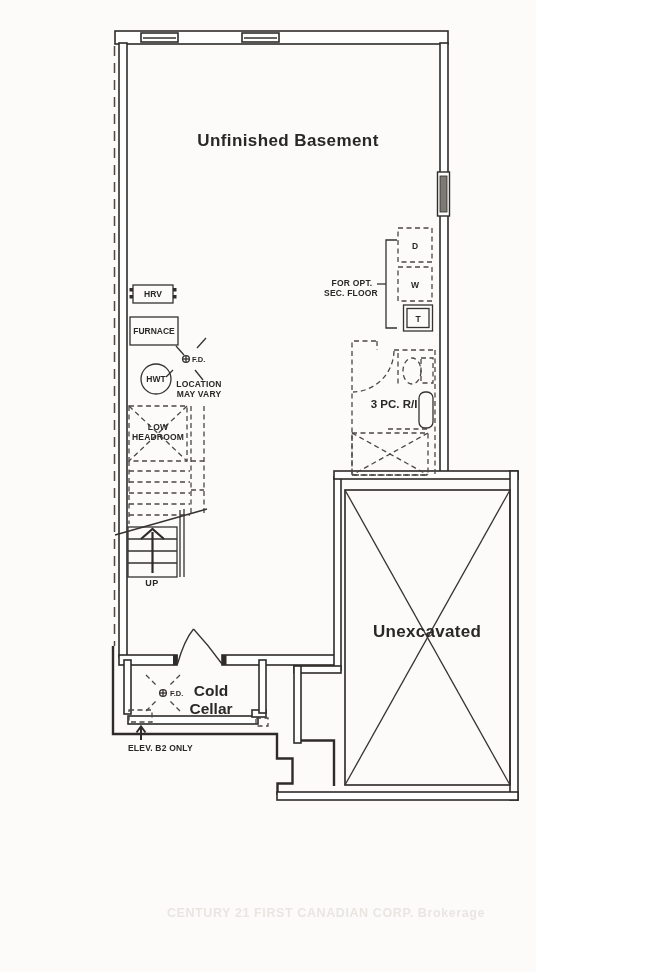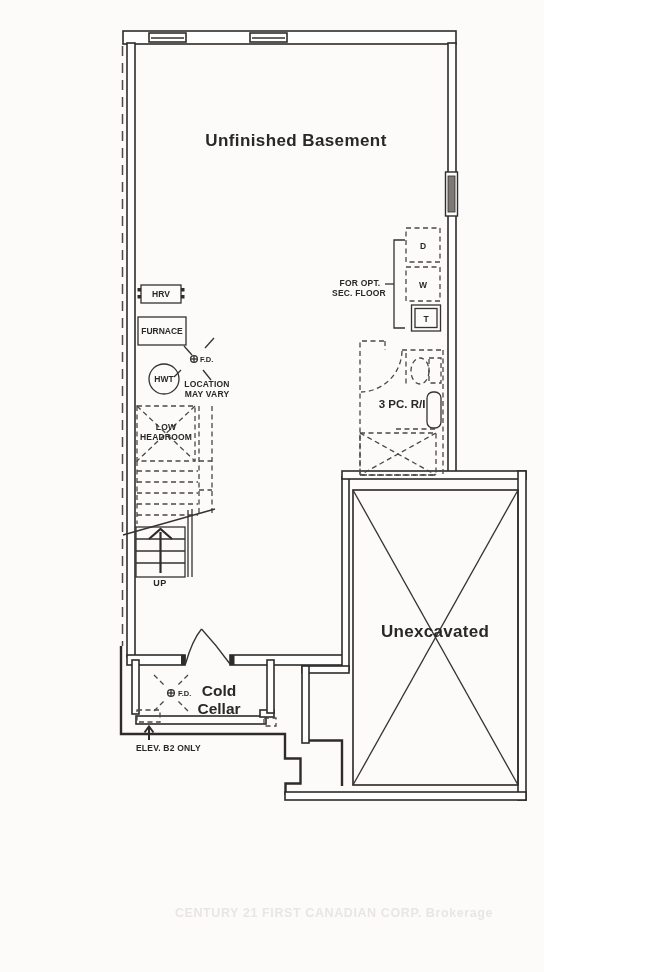--- a/index.html
+++ b/index.html
@@ -1,16 +1,16 @@
 <!DOCTYPE html>
 <html><head>
 <meta charset="utf-8">
 <style>
   html,body{margin:0;padding:0;background:#fff;}
-  .page{position:relative;width:536px;height:972px;background:#fcfbfa;overflow:hidden;padding-left:8px;}
+  .page{position:relative;width:536px;height:972px;background:#fcfbfa;overflow:hidden;}
   svg{display:block;}
   .t{font-family:"Liberation Sans","DejaVu Sans",sans-serif;font-weight:bold;fill:#2a2826;}
   .title{font-size:17px;letter-spacing:.4px;}
   .room{font-size:17px;letter-spacing:.3px;}
   .cellar{font-size:15.5px;}
   .bath{font-size:11.5px;}
   .small{font-size:8.5px;letter-spacing:.2px;}
   .tiny{font-size:7.5px;}
   .appl{font-size:8.5px;}
   .up{font-size:9px;letter-spacing:.5px;}

